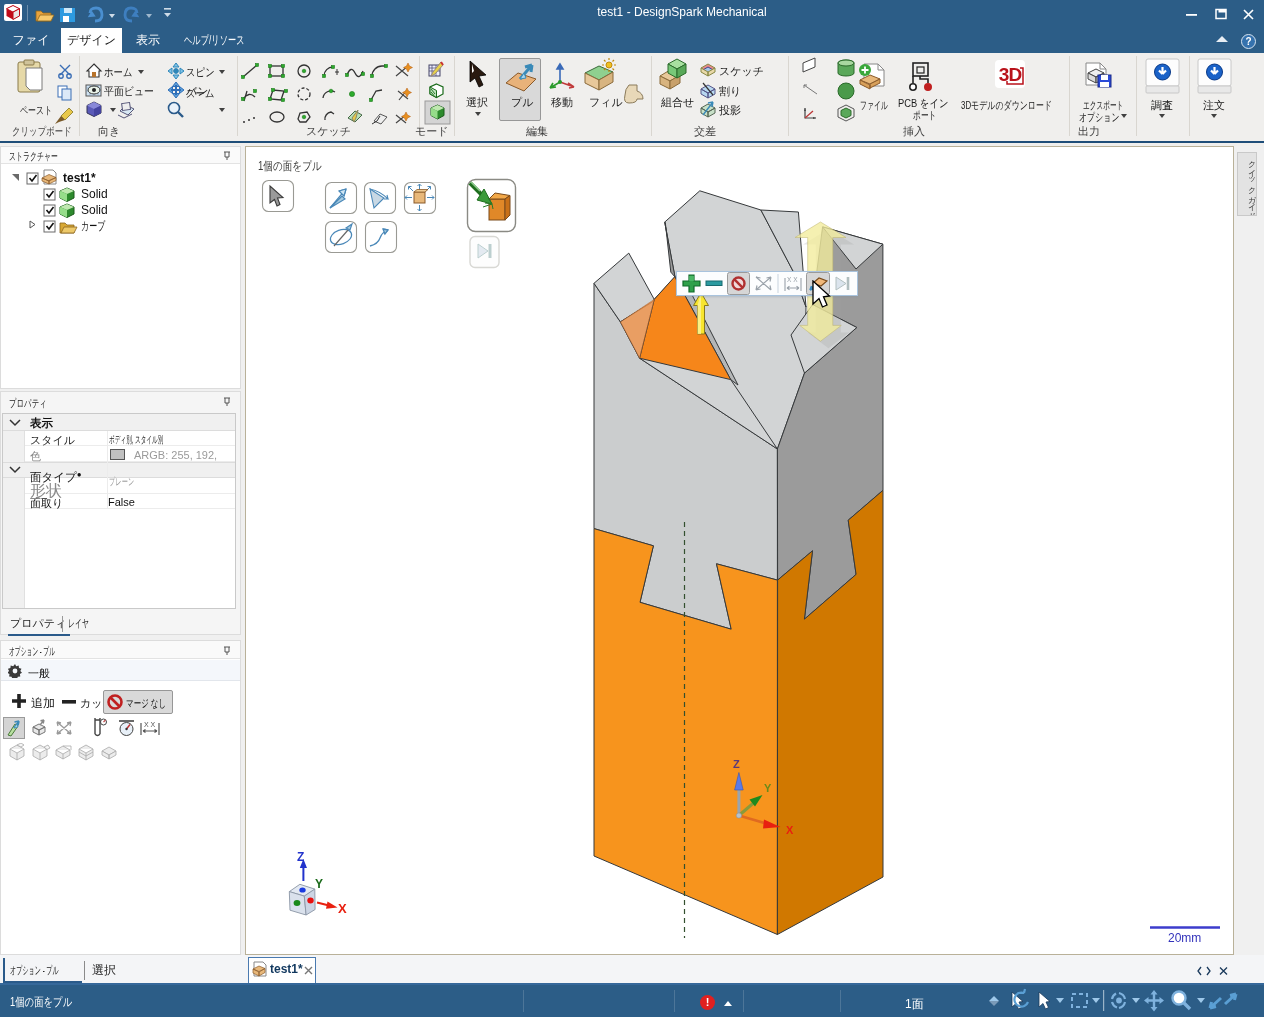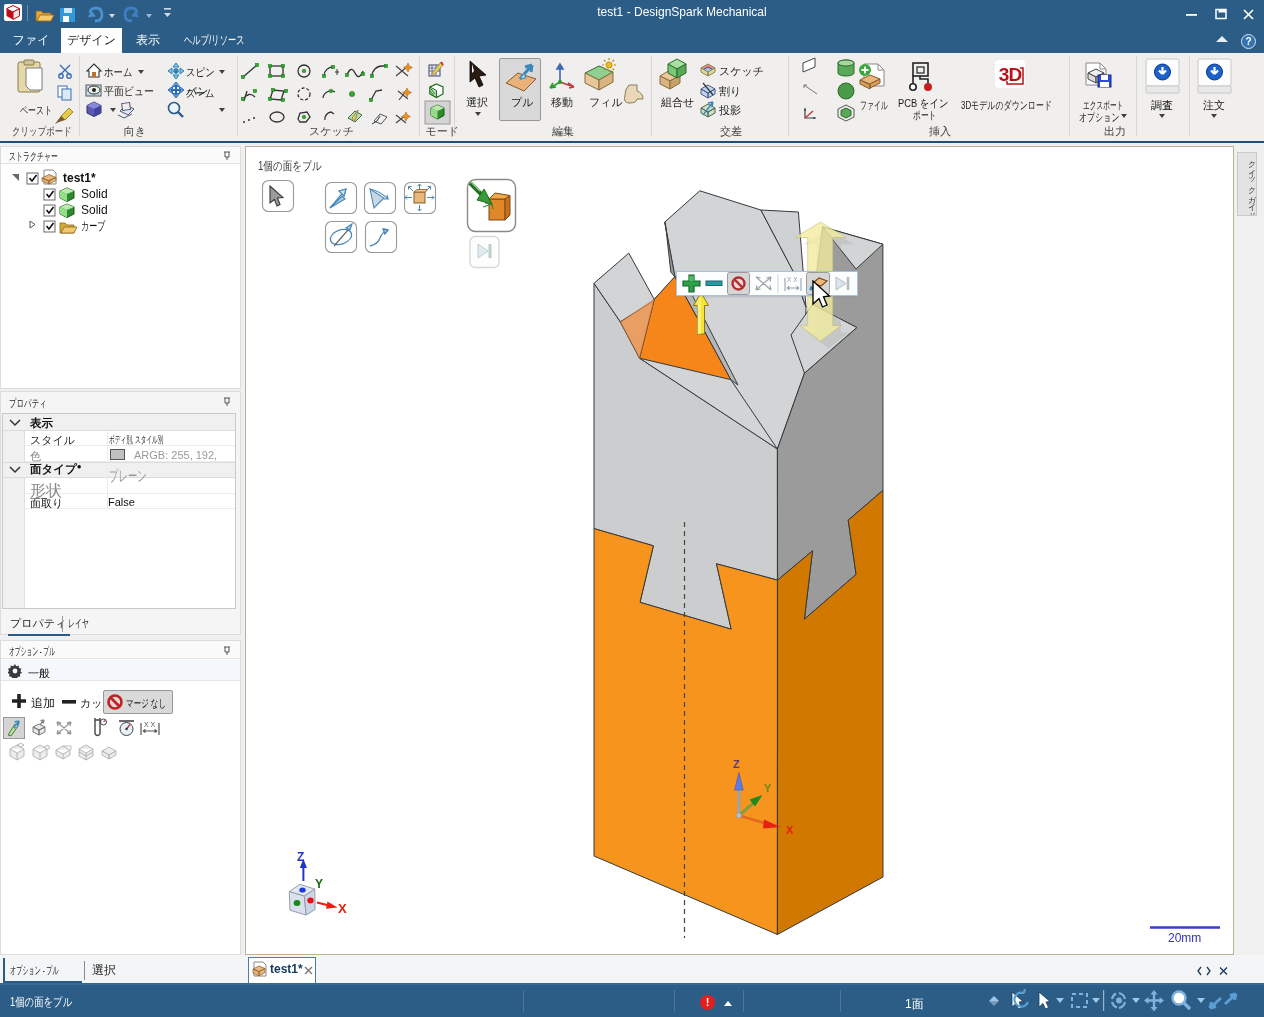--- a/index.html
+++ b/index.html
@@ -10,21 +10,21 @@
 #app{position:relative;width:1264px;height:1017px;background:#f0efed;}
 
 #titlebar{left:0;top:0;width:1264px;height:53px;background:#2c5d87;}
 #titletext{left:50px;top:5px;width:1264px;text-align:center;color:#fff;font-size:12px;}
 
 .rtab{top:28px;height:25px;line-height:25px;font-size:12px;color:#fff;text-align:center;}
 .rtab.sel{background:#fff;color:#1a1a1a;}
 
 #ribbon{left:0;top:53px;width:1264px;height:90px;background:#f0efed;border-bottom:2px solid #1f4e79;}
 .gsep{top:3px;height:80px;width:1px;background:#d9d6d0;}
-.glabel{top:70px;height:14px;font-size:11px;color:#3f3f3f;text-align:right;white-space:nowrap;}
+.glabel{top:70px;height:14px;font-size:11px;color:#3f3f3f;text-align:left;white-space:nowrap;}
 .ritext{font-size:11px;color:#1a1a1a;white-space:nowrap;}
 .caret{width:0;height:0;border-left:3.5px solid transparent;border-right:3.5px solid transparent;border-top:4px solid #404040;}
 .pressed{background:#d9d9d9;border:1px solid #979797;border-radius:2px;}
 
 #leftcol{left:0;top:145px;width:246px;height:812px;background:#f0f0f0;}
 .panel{background:#fff;border:1px solid #dcdcdc;}
 .phead{font-size:11px;color:#1d1d1d;background:#fafafa;border-bottom:1px solid #e3e3e3;}
 
 #viewport{left:245px;top:146px;width:988px;height:809px;background:#fff;border:1px solid #b9b199;border-right:none;}
 #rightstrip{left:1233px;top:146px;width:31px;height:809px;background:#f0f0f0;border-left:1px solid #b9b199;}
@@ -462,24 +462,24 @@
     <div class="abs" style="left:27px;top:19px;font-size:11px;color:#222">スタイル</div>
     <div class="abs" style="left:106px;top:19px;font-size:10px;color:#222"><span class="cx" style="transform:scaleX(0.56)">ボディ別, スタイル別</span></div>
     <div class="abs" style="left:22px;top:32px;width:210px;height:15.5px;border-bottom:1px solid #ececec"></div>
     <div class="abs" style="left:27px;top:34.5px;font-size:11px;color:#8a8a8a">色</div>
     <div class="abs" style="left:107px;top:34.5px;width:15px;height:11px;background:#c0c0c0;border:1px solid #555"></div>
     <div class="abs" style="left:131px;top:34.5px;font-size:11px;color:#9a9a9a">ARGB: 255, 192, 192</div>
     <div class="abs" style="left:0;top:47.5px;width:232px;height:16.5px;background:#f0f0f0;border-bottom:1px solid #dcdcdc;border-top:1px solid #dcdcdc"></div>
     <svg class="abs" style="left:6px;top:52px" width="12" height="8">
         <path d="M1 1 L6 6 L11 1" stroke="#333" stroke-width="1.5" fill="none"></path>
       </svg>
-    <div class="abs" style="left:27px;top:48px;font-size:11.5px;font-weight:bold;color:#111">面タイプ<span style="font-size:8px;vertical-align:4px">●</span></div>
+    <div class="abs" style="left:27px;top:56px;font-size:11.5px;font-weight:normal;color:#111">面タイプ<span style="font-size:8px;vertical-align:4px">●</span></div>
     <div class="abs" style="left:22px;top:64px;width:210px;height:15.5px;border-bottom:1px solid #ececec"></div>
     <div class="abs" style="left:27px;top:66.5px;font-size:16px;color:#8a8a8a">形状</div>
-    <div class="abs" style="left:106px;top:53px;font-size:15px;color:#9a9a9a"><span class="cx" style="transform:scaleX(0.62)">プレーン</span></div>
+    <div class="abs" style="left:106px;top:61px;font-size:10px;color:#9a9a9a"><span class="cx" style="transform:scaleX(0.62)">プレーン</span></div>
     <div class="abs" style="left:22px;top:79.5px;width:210px;height:15.5px;border-bottom:1px solid #ececec"></div>
     <div class="abs" style="left:27px;top:82px;font-size:11px;color:#111">面取り</div>
     <div class="abs" style="left:105px;top:82px;font-size:11px;color:#111">False</div>
     <div class="abs" style="left:104px;top:17px;width:1px;height:78px;background:#ececec"></div>
   </div>
   <div class="abs" style="left:8px;top:614px;font-size:11px;color:#222;border-bottom:2px solid #2a5a8a;padding:2px 4px 3px 2px">プロパティ</div>
   <div class="abs" style="left:62px;top:616px;width:1px;height:16px;background:#999"></div>
   <div class="abs" style="left:68px;top:616px;font-size:11px;color:#222"><span class="cx" style="transform:scaleX(0.62)">レイヤ</span></div>
 
   <div class="abs panel" style="left:0px;top:640px;width:241px;height:315px"></div>

